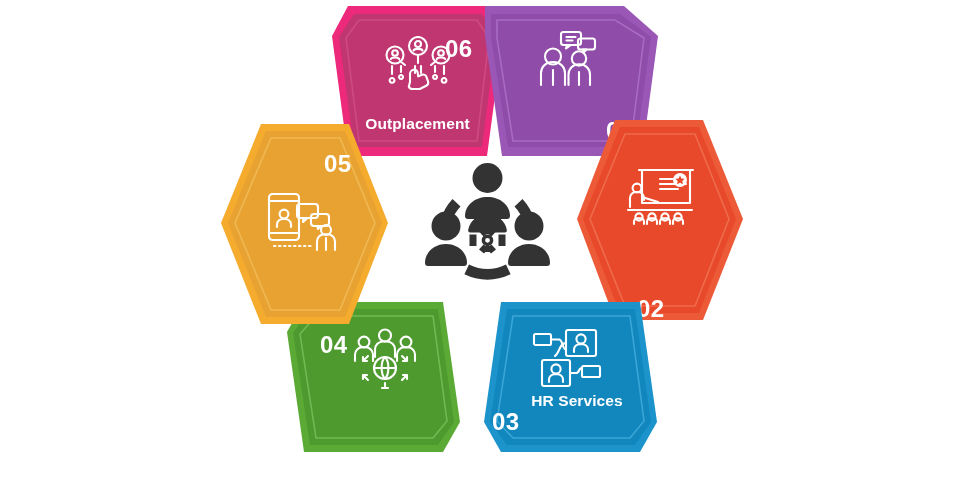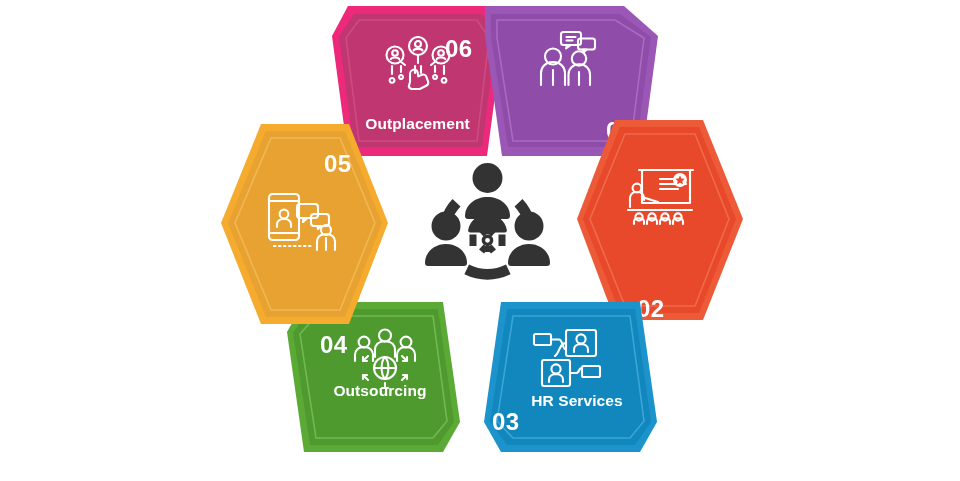--- a/index.html
+++ b/index.html
@@ -174,21 +174,20 @@
         <path d="M47 33v-6.5c0-4 3.3-7.2 7.3-7.2h3.4c4 0 7.3 3.2 7.3 7.2V33"></path>
         <circle cx="35" cy="40" r="11"></circle>
         <path d="M24 40h22M35 29c4.5 4.5 4.5 17 0 22M35 29c-4.5 4.5-4.5 17 0 22"></path>
         <path d="M18 28l-5 5M13 33h4M13 33v-4"></path>
         <path d="M52 28l5 5M57 33h-4M57 33v-4"></path>
         <path d="M18 52l-5-5M13 47h4M13 47v4"></path>
         <path d="M52 52l5-5M57 47h-4M57 47v4"></path>
         <path d="M35 55v5M35 60h-3M35 60h3"></path>
       </svg>
     </div>
-    <span class="hexlabel" style="left:0;top:82px;width:192px;">Outsourcing</span>
   </div>
 
   <div class="hexwrap" style="left:218px;top:122px;width:172px;height:204px;">
     <svg class="hexsvg" width="172" height="204" viewBox="0 0 172 204">
       <polygon points="43,2 131,2 170,101 131,202 43,202 3,101" fill="#F5AB2E"></polygon>
       <polygon points="48,9 127,9 164,101 127,195 48,195 10,101" fill="#E8A232"></polygon>
       <polygon points="53,16 122,16 157,101 122,188 53,188 17,101" fill="none" stroke="#F0B852" stroke-width="1.6"></polygon>
     </svg>
     <span class="hexnum" style="left:70px;top:28px;margin-left:36px;">05</span>
     <div class="hexicon" style="left:48px;top:70px;width:76px;height:62px;">

